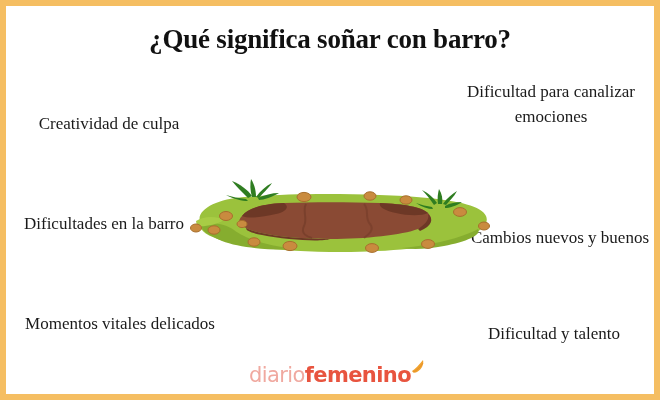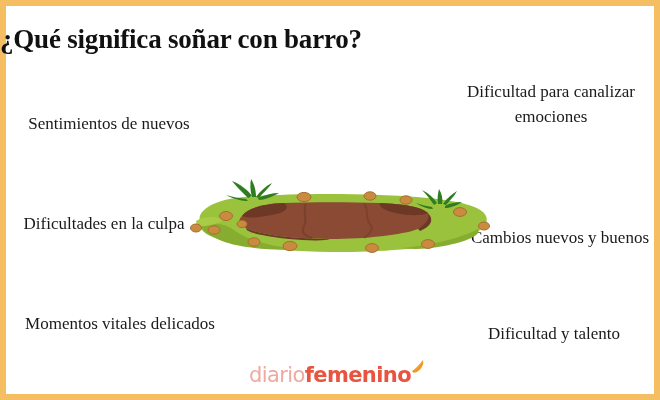--- a/index.html
+++ b/index.html
@@ -28,20 +28,21 @@
   .frame-bottom { left: 0; bottom: 0; width: 660px; height: 6px; }
   .frame-left   { left: 0; top: 0;    width: 6px;  height: 400px; }
   .frame-right  { right: 0; top: 0;   width: 6px;  height: 400px; }
 
   
   .title {
     position: absolute;
     left: 0;
     top: 24px;
     width: 660px;
+    text-align: center;
     font-family: "Liberation Serif", serif;
     font-weight: bold;
     font-size: 27px;
     letter-spacing: -0.2px;
     color: #111111;
     white-space: nowrap;
   }
 
   
   .label {
@@ -106,22 +107,22 @@
 
 <div id="infographic">
 
   <div class="frame-edge frame-top"></div>
   <div class="frame-edge frame-bottom"></div>
   <div class="frame-edge frame-left"></div>
   <div class="frame-edge frame-right"></div>
 
   <div class="title">¿Qué significa soñar con barro?</div>
 
-  <div class="label lbl-guilt">Sentimientos de nuevos</div>
-  <div class="label lbl-difficult">Dificultades en la culpa</div>
+  <div class="label lbl-guilt">Creatividad de culpa</div>
+  <div class="label lbl-difficult">Dificultades en la barro</div>
   <div class="label lbl-moments">Momentos vitales delicados</div>
 
   <div class="label lbl-channel">Dificultad para canalizar emociones</div>
   <div class="label lbl-changes">Cambios nuevos y buenos</div>
   <div class="label lbl-creativity">Dificultad y talento</div>
 
   <div class="illustration">
     <svg viewBox="0 0 348 96" xmlns="http://www.w3.org/2000/svg">
 
       <g>

